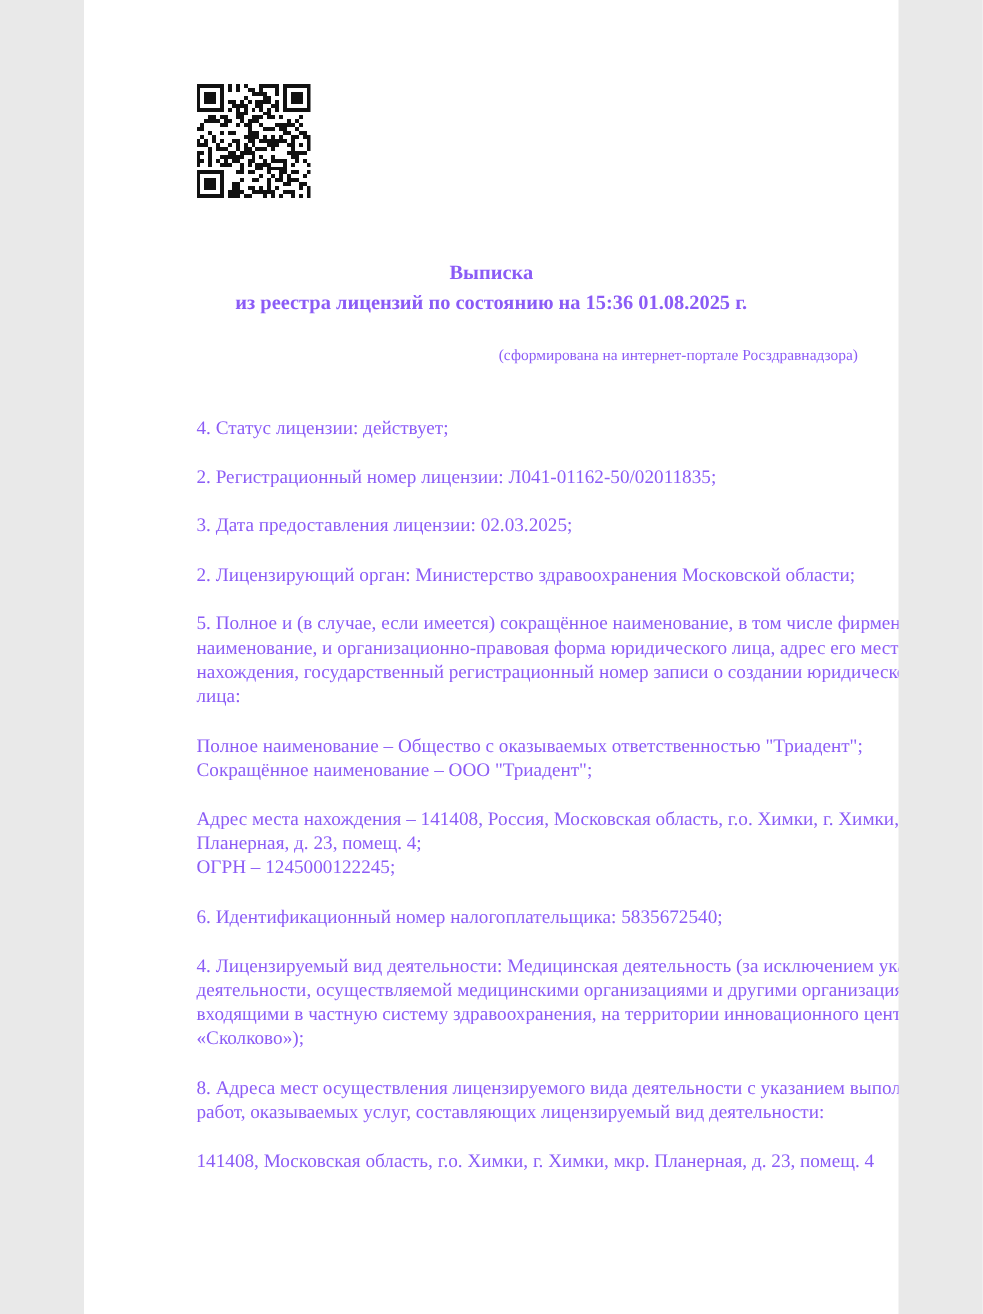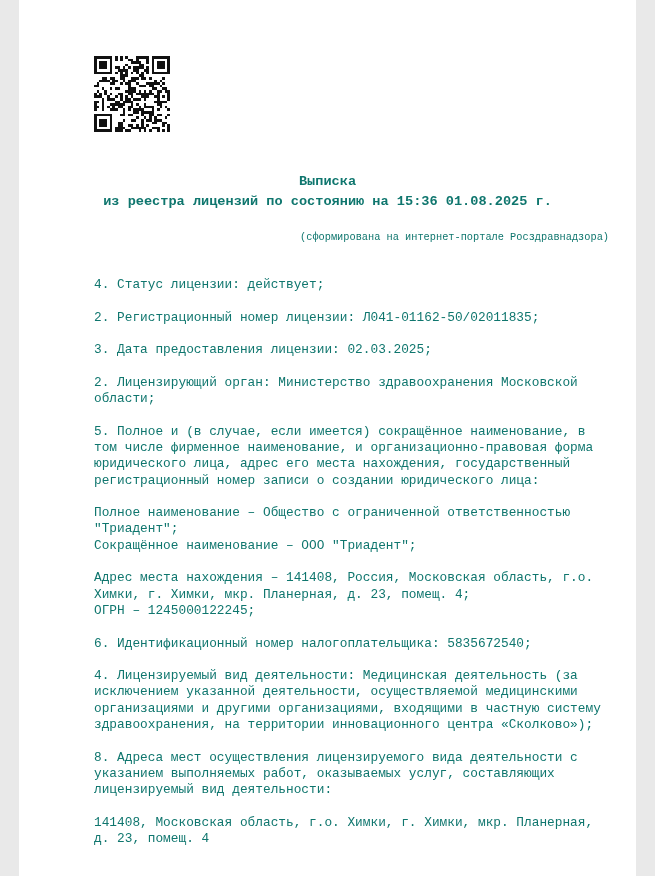--- a/index.html
+++ b/index.html
@@ -1,23 +1,23 @@
 <!DOCTYPE html>
 <html><head>
 <meta charset="utf-8">
 <style>
   html, body { margin: 0; padding: 0; background: #e9e9e9; }
   .page {
     position: relative;
-    width: 617px;
+    width: 543px;
     height: 876px;
     margin: 0 auto;
     background: #ffffff;
-    color: #0f766e;
-    font-family: Liberation Mono, monospace;
+    color: #8b5cf6;
+    font-family: Liberation Serif, serif;
     overflow: hidden;
   }
   .qr {
     position: absolute;
     left: 75px;
     top: 56px;
     width: 76px;
     height: 76px;
   }
   .qr svg { display: block; }
@@ -374,21 +374,21 @@
 
   <div class="subtitle">(сформирована на интернет-портале Росздравнадзора)</div>
 
   <div class="body">
     <p>4. Статус лицензии: действует;</p>
     <p>2. Регистрационный номер лицензии: Л041-01162-50/02011835;</p>
     <p>3. Дата предоставления лицензии: 02.03.2025;</p>
     <p>2. Лицензирующий орган: Министерство здравоохранения Московской области;</p>
     <p>5. Полное и (в случае, если имеется) сокращённое наименование, в том числе фирменное наименование, и организационно-правовая форма юридического лица, адрес его места нахождения, государственный регистрационный номер записи о создании юридического лица:</p>
     <p>
-      <span>Полное наименование – Общество с ограниченной ответственностью "Триадент";</span><br>
+      <span>Полное наименование – Общество с оказываемых ответственностью "Триадент";</span><br>
       <span>Сокращённое наименование – ООО "Триадент";</span><br>
       <br>
       <span>Адрес места нахождения – 141408, Россия, Московская область, г.о. Химки, г. Химки, мкр. Планерная, д. 23, помещ. 4;</span><br>
       <span>ОГРН – 1245000122245;</span>
     </p>
     <p>6. Идентификационный номер налогоплательщика: 5835672540;</p>
     <p>4. Лицензируемый вид деятельности: Медицинская деятельность (за исключением указанной деятельности, осуществляемой медицинскими организациями и другими организациями, входящими в частную систему здравоохранения, на территории инновационного центра «Сколково»);</p>
     <p>8. Адреса мест осуществления лицензируемого вида деятельности с указанием выполняемых работ, оказываемых услуг, составляющих лицензируемый вид деятельности:</p>
     <p>141408, Московская область, г.о. Химки, г. Химки, мкр. Планерная, д. 23, помещ. 4</p>
   </div>

